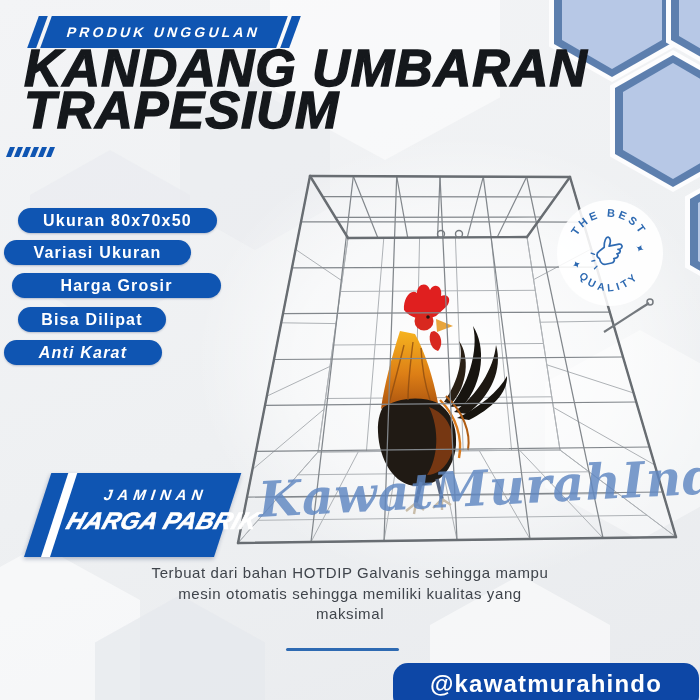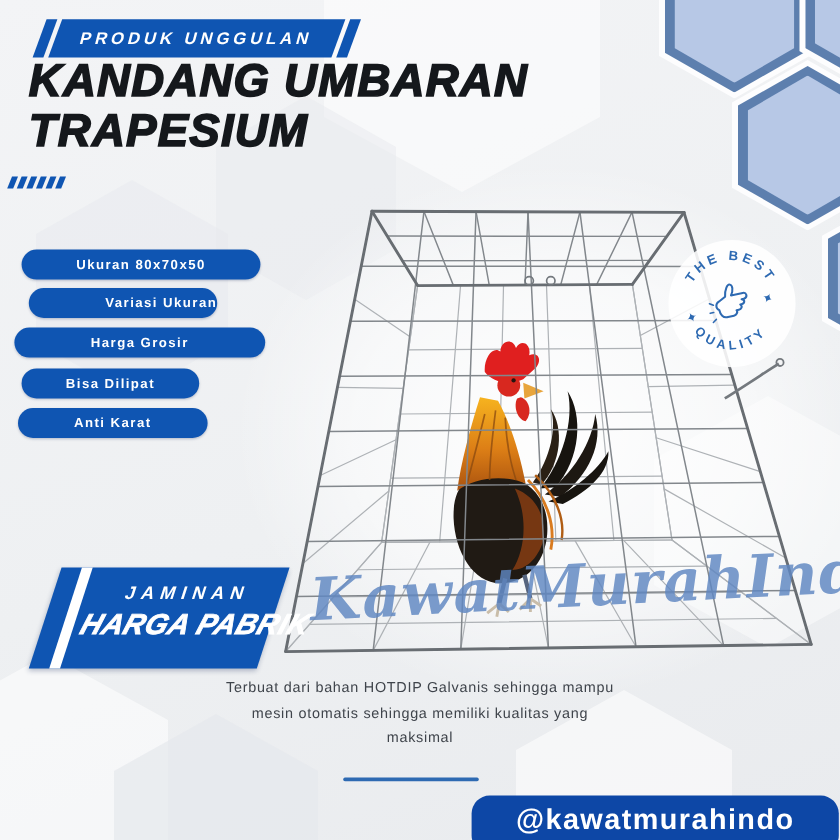--- a/index.html
+++ b/index.html
@@ -16,39 +16,39 @@
   .hex-f{position:absolute;inset:8px;background:#b7c8e6;}
   
   .cage-glow{background:radial-gradient(ellipse at center,rgba(255,255,255,.95) 0%,rgba(255,255,255,.55) 45%,rgba(255,255,255,0) 72%);}
   
   .slash{background:#0f55b2;transform:skewX(-20deg);}
   .badge{left:46px;top:16px;width:236px;height:32px;background:#0f55b2;transform:skewX(-20deg);
     display:flex;align-items:center;justify-content:center;}
   .badge span{color:#fff;font-size:14px;font-weight:bold;letter-spacing:3.2px;transform:skewX(6deg);}
   
   .title{left:24px;top:47px;color:#15181c;font-style:italic;font-weight:bold;
-    font-size:38px;line-height:42px;letter-spacing:1px;-webkit-text-stroke:1.4px #15181c;white-space:nowrap;}
+    font-size:52px;line-height:42px;letter-spacing:1px;-webkit-text-stroke:1.4px #15181c;white-space:nowrap;}
   
   .dashes{left:8px;top:147px;display:flex;gap:3px;}
   .dashes i{display:block;width:5px;height:10px;background:#0f55b2;transform:skewX(-22deg);}
   
   .pill{position:absolute;height:25px;background:#0f55b2;border-radius:13px;
     display:flex;align-items:center;justify-content:center;box-shadow:0 1px 2px rgba(20,40,90,.25);}
-  .pill span{color:#fff;font-size:11px;font-weight:bold;letter-spacing:1.2px;white-space:nowrap;}
+  .pill span{color:#fff;font-size:16px;font-weight:bold;letter-spacing:1.2px;white-space:nowrap;}
   
   .ribbon{left:24px;top:473px;width:190px;height:84px;background:#0f55b2;transform:skewX(-18deg);
     transform-origin:0 100%;box-shadow:0 2px 4px rgba(20,40,90,.3);}
   .ribbon .stripe{position:absolute;left:17px;top:0;width:9px;height:100%;background:#fff;}
   .ribbon .eyebrow{position:absolute;left:34px;right:0;top:13px;text-align:center;color:#fff;
     font-size:15px;font-weight:bold;letter-spacing:5px;}
   .ribbon .big{position:absolute;left:32px;right:0;top:34px;text-align:center;color:#fff;
     font-size:24px;font-style:italic;font-weight:bold;letter-spacing:.5px;-webkit-text-stroke:.7px #fff;white-space:nowrap;}
   
   .desc{left:70px;top:563px;width:560px;text-align:center;color:#3f444b;
-    font-size:12px;line-height:20.7px;letter-spacing:.6px;}
+    font-size:15px;line-height:20.7px;letter-spacing:.6px;}
   .underline{left:286px;top:648px;width:113px;height:2.5px;background:#2e6ab2;border-radius:2px;}
   
   .social{left:393px;top:663px;width:306px;height:48px;background:#0d47a6;border-radius:15px;
     text-align:center;}
   .social span{display:inline-block;margin-top:7px;color:#fff;font-size:24px;font-weight:bold;letter-spacing:1.2px;}
   svg text{font-family:"Liberation Sans",sans-serif;}
   .wm{font-family:"DejaVu Serif",serif;font-style:italic;font-weight:bold;}
 </style>
 </head>
 <body>
@@ -245,30 +245,30 @@
       <i></i>
       <i></i>
       <i></i>
       <i></i>
   </div>
 
   <div>
     <div class="pill" style="left:18px;top:208px;width:199px;">
         <span>Ukuran 80x70x50</span>
       </div>
-    <div class="pill" style="left:24px;top:240px;width:157px;justify-content:flex-end;">
+    <div class="pill" style="left:4px;top:240px;width:187px;">
         <span>Variasi Ukuran</span>
       </div>
     <div class="pill" style="left:12px;top:273px;width:209px;">
         <span>Harga Grosir</span>
       </div>
     <div class="pill" style="left:18px;top:307px;width:148px;">
         <span>Bisa Dilipat</span>
       </div>
-    <div class="pill" style="left:15px;top:340px;width:158px;">
+    <div class="pill" style="left:4px;top:340px;width:158px;font-style:italic;">
         <span>Anti Karat</span>
       </div>
   </div>
 
   <div class="abs ribbon">
     <div class="stripe"></div>
     <div class="eyebrow">JAMINAN</div>
     <div class="big">HARGA PABRIK</div>
   </div>
 

